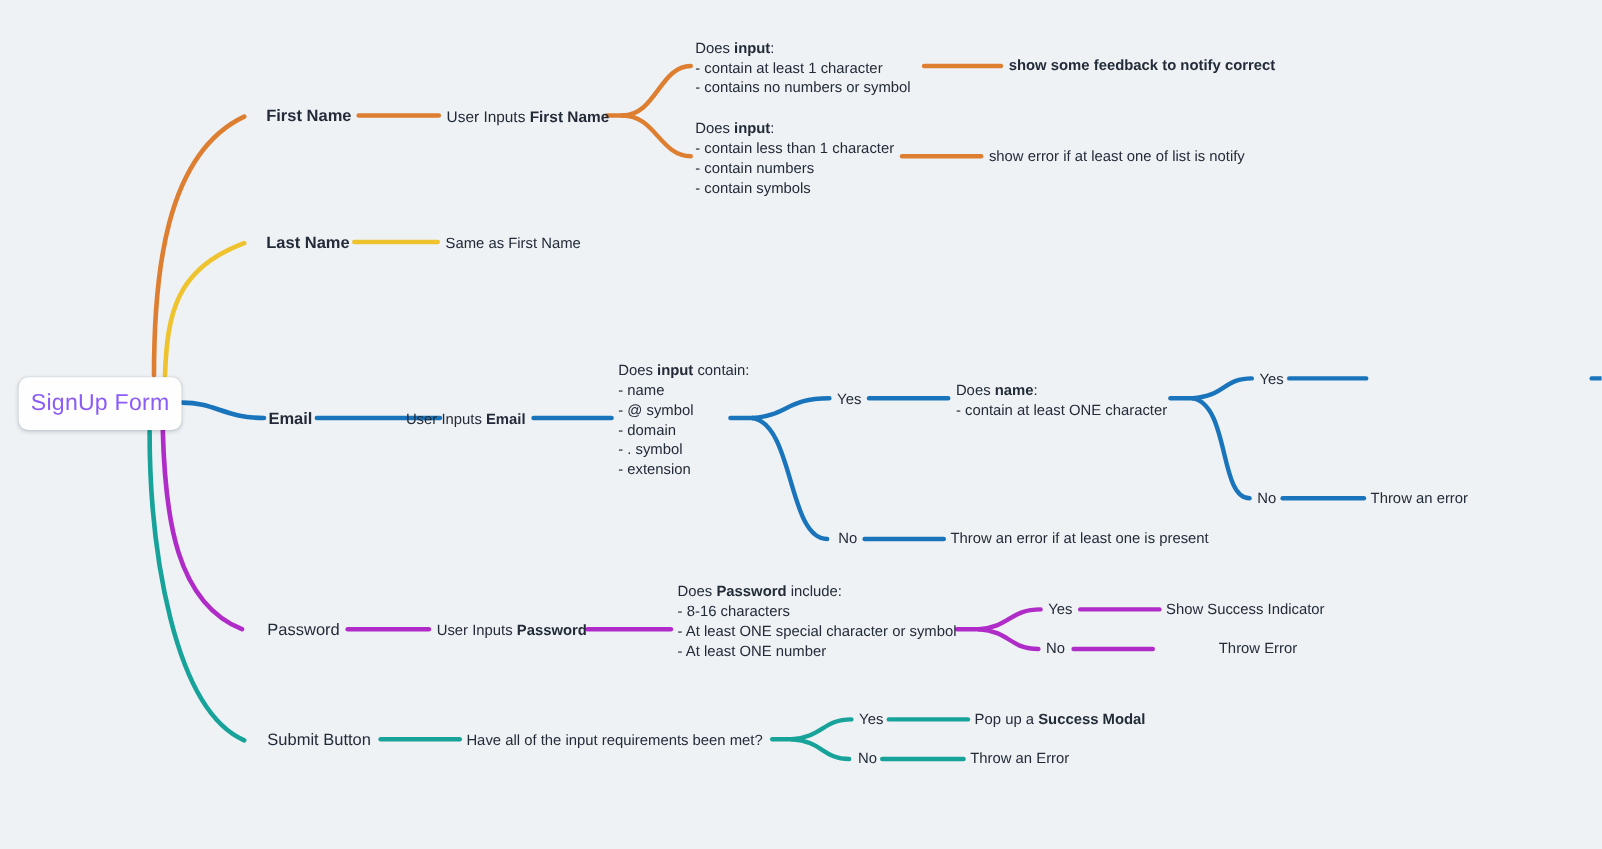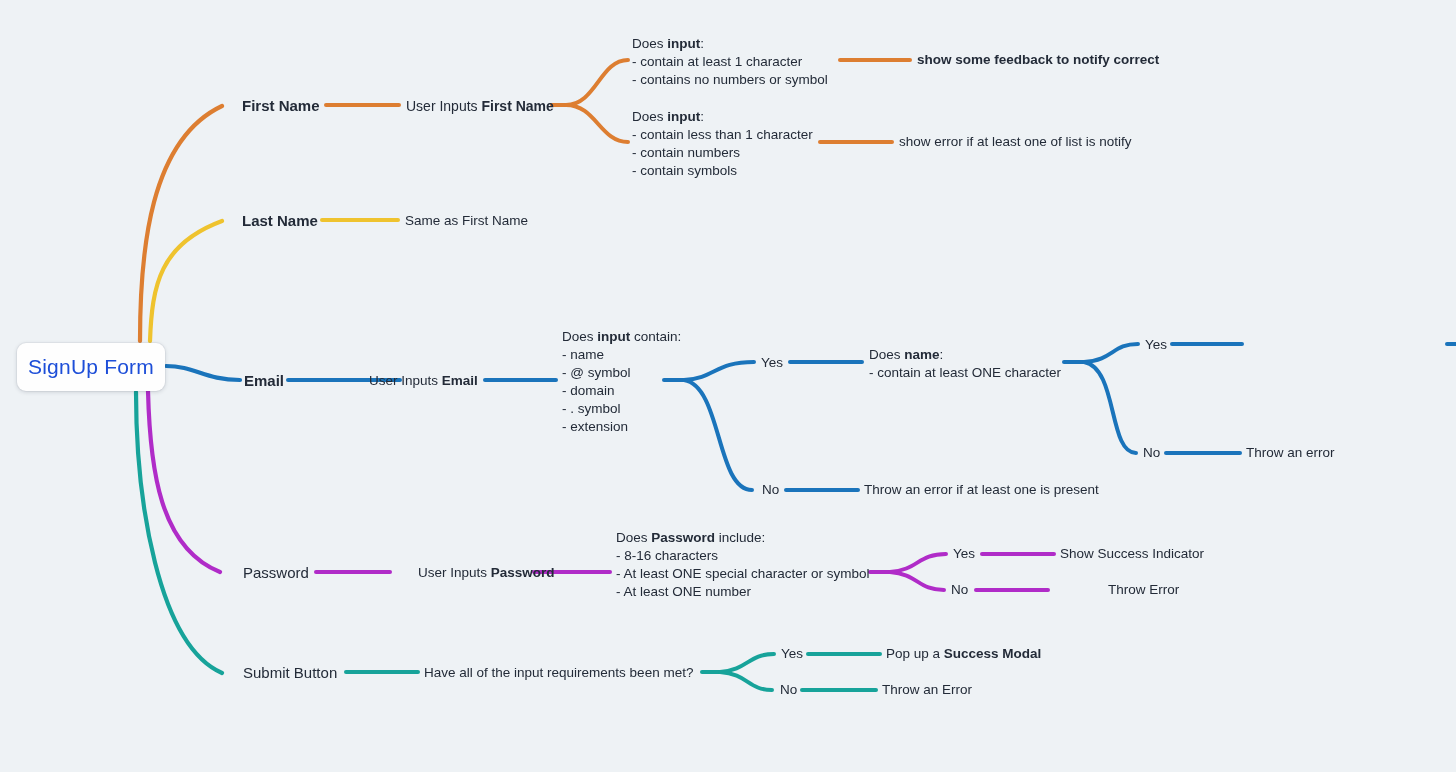--- a/index.html
+++ b/index.html
@@ -13,21 +13,21 @@
   }
   #canvas{position:absolute;inset:0;width:1456px;height:772px;}
   svg.lines{position:absolute;left:0;top:0;width:1456px;height:772px;pointer-events:none;}
   .lbl{position:absolute;white-space:nowrap;line-height:1.0;}
   .node-root{
     position:absolute;
     background:#fefefe;
     border-radius:9px;
     box-shadow:0 1px 4px rgba(20,30,50,.17), 0 0 0 1px rgba(20,30,50,.04);
     display:flex;align-items:center;justify-content:center;
-    font-size:21px;letter-spacing:.2px;color:#1d4ed8;
+    font-size:21px;letter-spacing:.2px;color:#8b5cf6;
   }
   .t-bold{font-weight:bold;}
   .t-13{font-size:13.5px;}
   .t-14{font-size:14px;}
   .t-15{font-size:15px;}
   .multi{line-height:18px;}
   .multi div{white-space:nowrap;}
   b{font-weight:bold;}
 </style>
 </head>
@@ -163,21 +163,21 @@
     <span>No</span>
   </div>
   <div class="lbl t-13" style="left:864px;top:483px;">
     <span>Throw an error if at least one is present</span>
   </div>
 
   <div class="lbl t-15" style="left:243px;top:565px;">
     <span>Password</span>
   </div>
 
-  <div class="lbl t-13" style="left:397px;top:566px;margin-left:21px;">
+  <div class="lbl t-13" style="left:397px;top:566px;">
     <span>User Inputs </span><b>Password</b>
   </div>
 
   <div class="lbl t-13 multi" style="left:616px;top:529px;">
     <div><span>Does </span><b>Password</b><span> include:</span></div>
     <div>- 8-16 characters</div>
     <div>- At least ONE special character or symbol</div>
     <div>- At least ONE number</div>
   </div>
 

